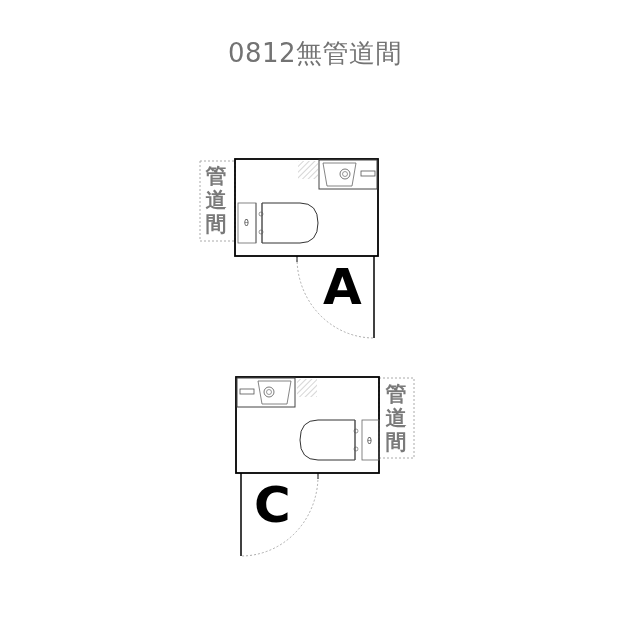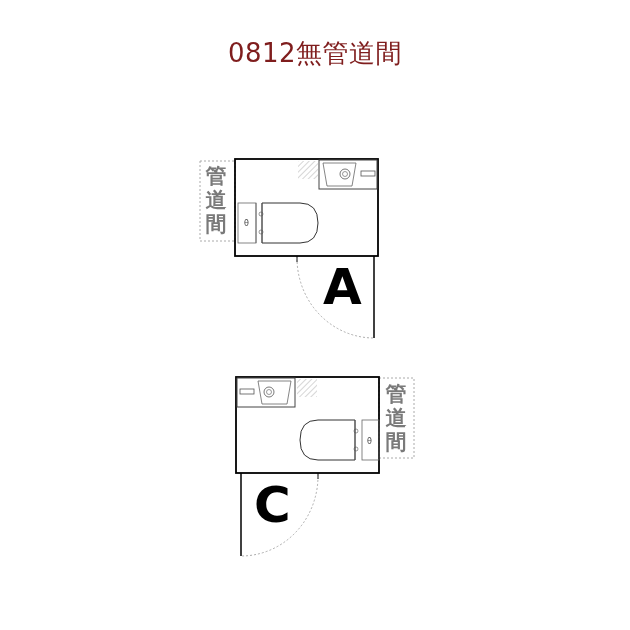--- a/index.html
+++ b/index.html
@@ -1,17 +1,17 @@
 <!DOCTYPE html>
 <html><head>
 <meta charset="utf-8">
 <style>
   html, body { margin:0; padding:0; background:#fff; }
   body { width:630px; height:630px; position:relative; overflow:hidden; font-family:"DejaVu Sans", sans-serif; }
-  .title { position:absolute; left:0; top:36px; width:630px; text-align:center; font-size:26px; color:#7f1d1d; letter-spacing:0.5px; }
+  .title { position:absolute; left:0; top:36px; width:630px; text-align:center; font-size:26px; color:#737373; letter-spacing:0.5px; }
   svg { position:absolute; left:0; top:0; }
   .shaft-label { position:absolute; font-size:21px; color:#7a7a7a; font-weight:bold; line-height:24px; width:26px; text-align:center; }
   .plan-letter { position:absolute; font-size:50px; font-weight:bold; color:#000; font-family:"DejaVu Sans", sans-serif; }
 </style>
 </head>
 <body>
 
 <div class="title">0812無管道間</div>
 
 <svg width="630" height="630" viewBox="0 0 630 630">

